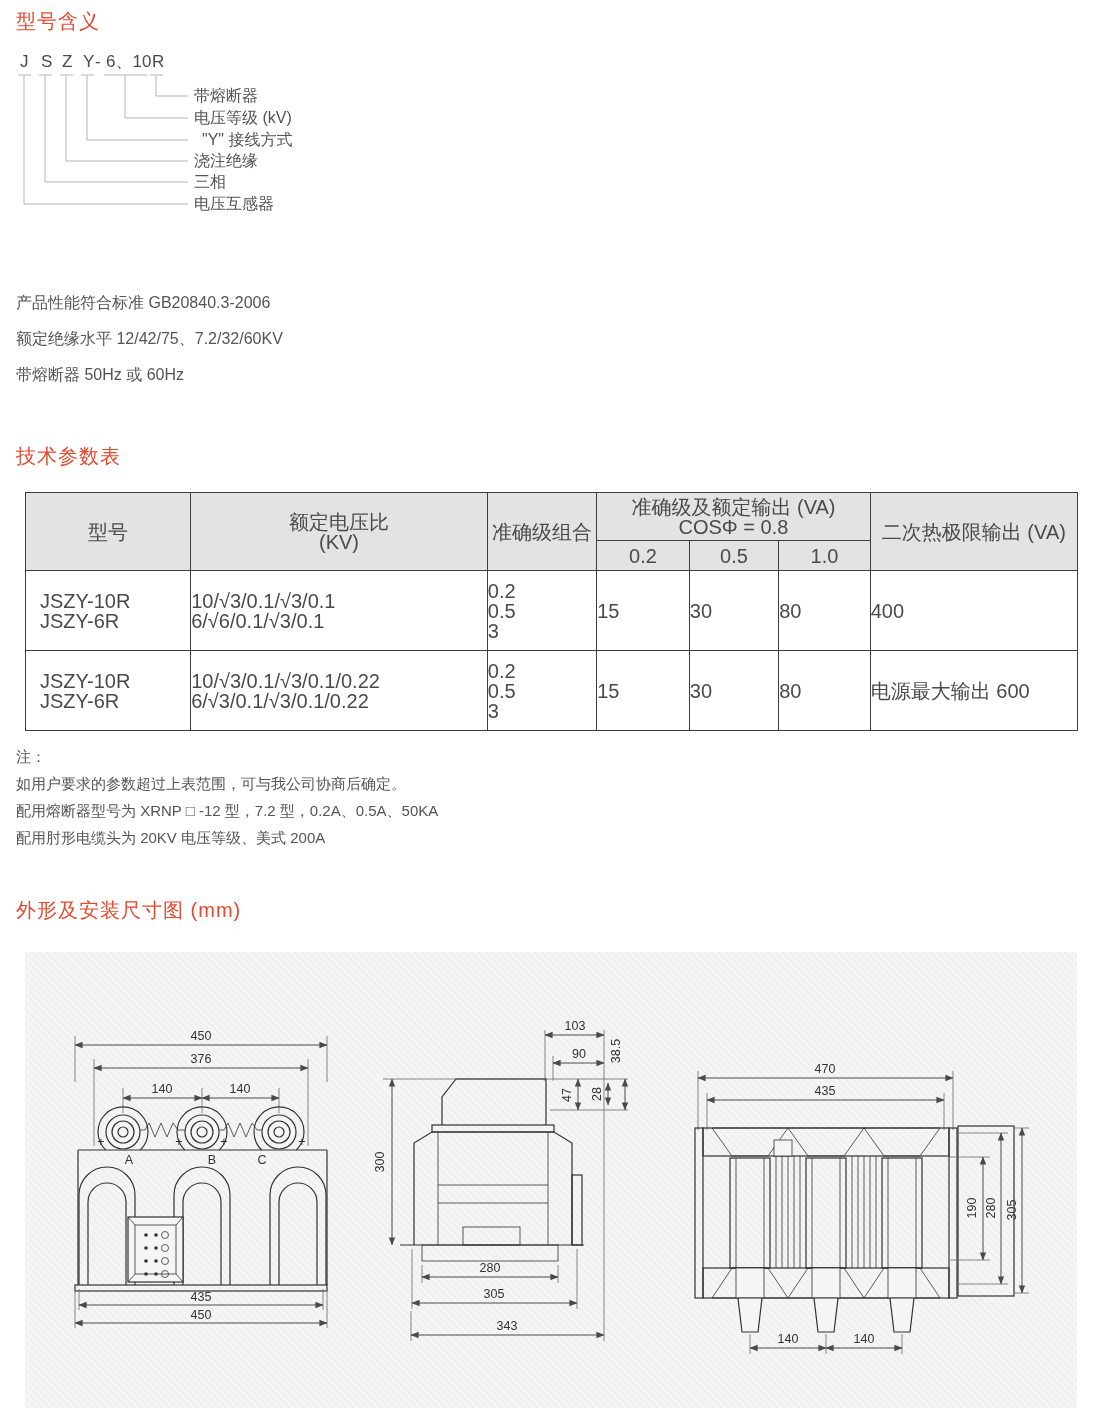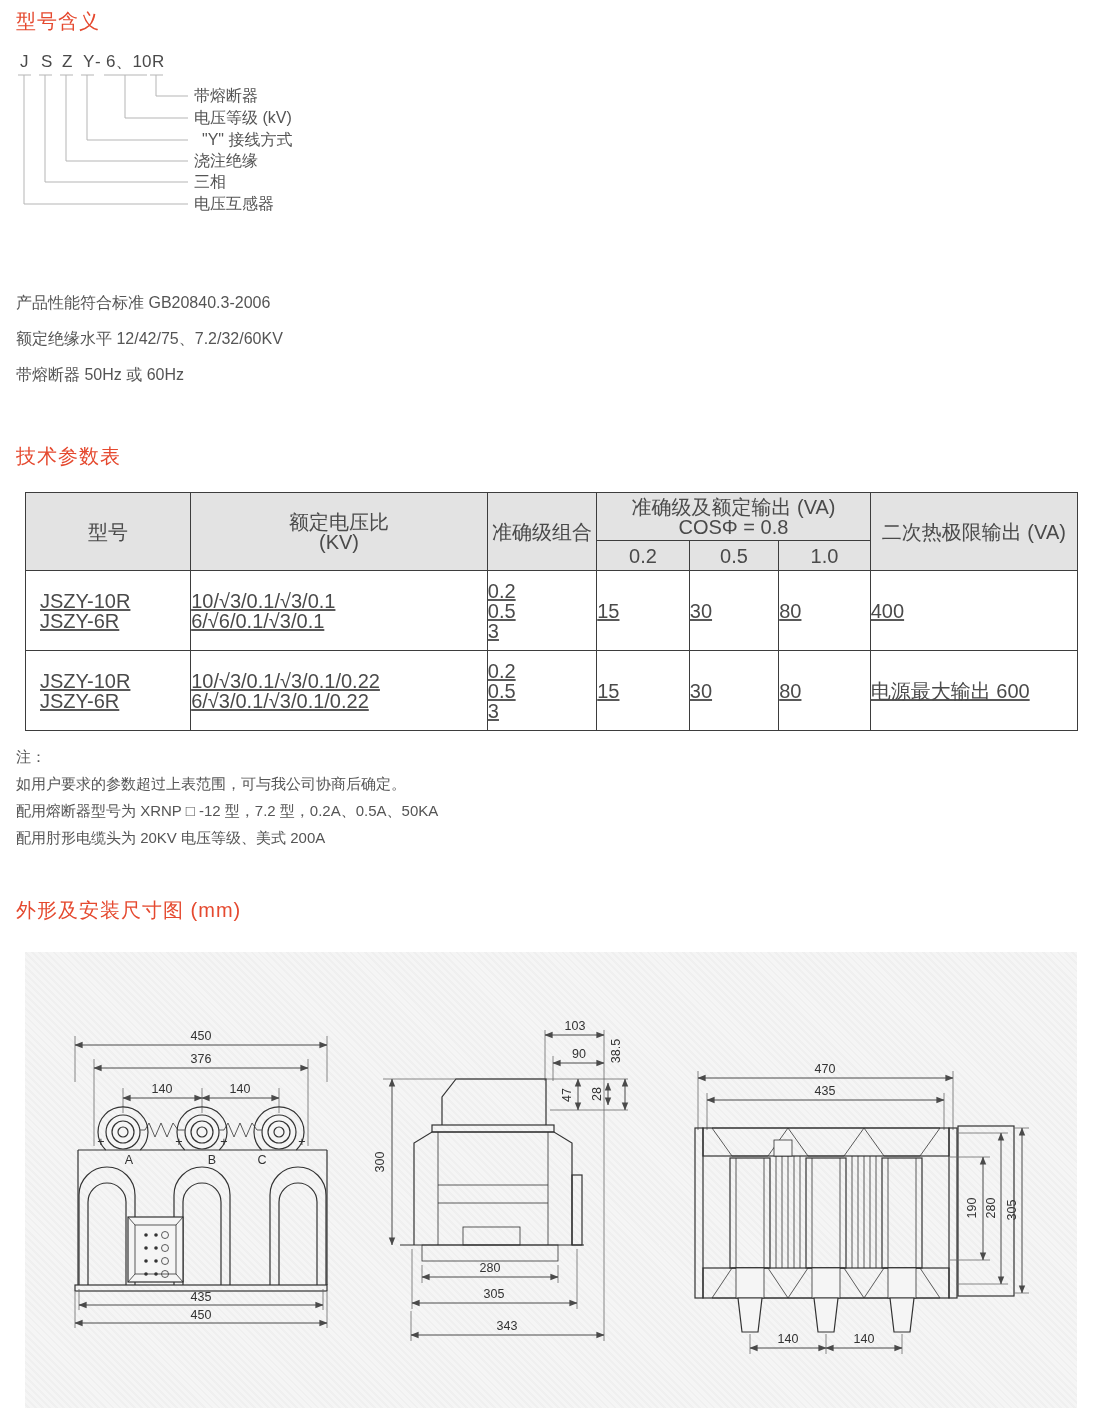--- a/index.html
+++ b/index.html
@@ -14,21 +14,21 @@
   .model-svg line { stroke:#b5b5b5; stroke-width:1; }
   
   .sec-params { margin-top:64px; }
   .params-lines { margin-top:16px; font-size:16px; line-height:36px; color:#555; }
   
   .sec-table { margin-top:50px; }
   table.spec { border-collapse:collapse; width:1053px; margin:22px 0 0 9px; table-layout:fixed; }
   table.spec th, table.spec td { border:1.5px solid #3d3d3d; font-weight:400; font-size:20px; color:#4a4a4a; vertical-align:middle; line-height:20px; }
   table.spec thead th { background:#e3e3e3; }
   td.model-cell { text-align:left; padding-left:14px; }
-  tr.hrow1 { height:48px; } tr.hrow2 { height:30px; } tr.brow { height:80px;text-decoration:underline; }
+  tr.hrow1 { height:48px; } tr.hrow2 { height:30px; } tr.brow { height:80px; }
   .notes { margin-top:12px; font-size:15px; line-height:27px; color:#555; }
   
   .sec-draw { margin-top:46px; }
   .draw-panel { position:relative; width:1052px; height:475px; margin:28px 0 0 9px;
     background-color:#f5f5f5;
     background-image:repeating-linear-gradient(45deg, rgba(235,235,235,.55) 0 2px, rgba(0,0,0,0) 2px 5px); }
   .draw-panel svg { position:absolute; }
   .dwg text { font-size:12.5px; fill:#333; }
   .dwg .dl { stroke:#4a4a4a; stroke-width:1; fill:none; }
   .dwg .el { stroke:#6b6b6b; stroke-width:0.8; fill:none; }

